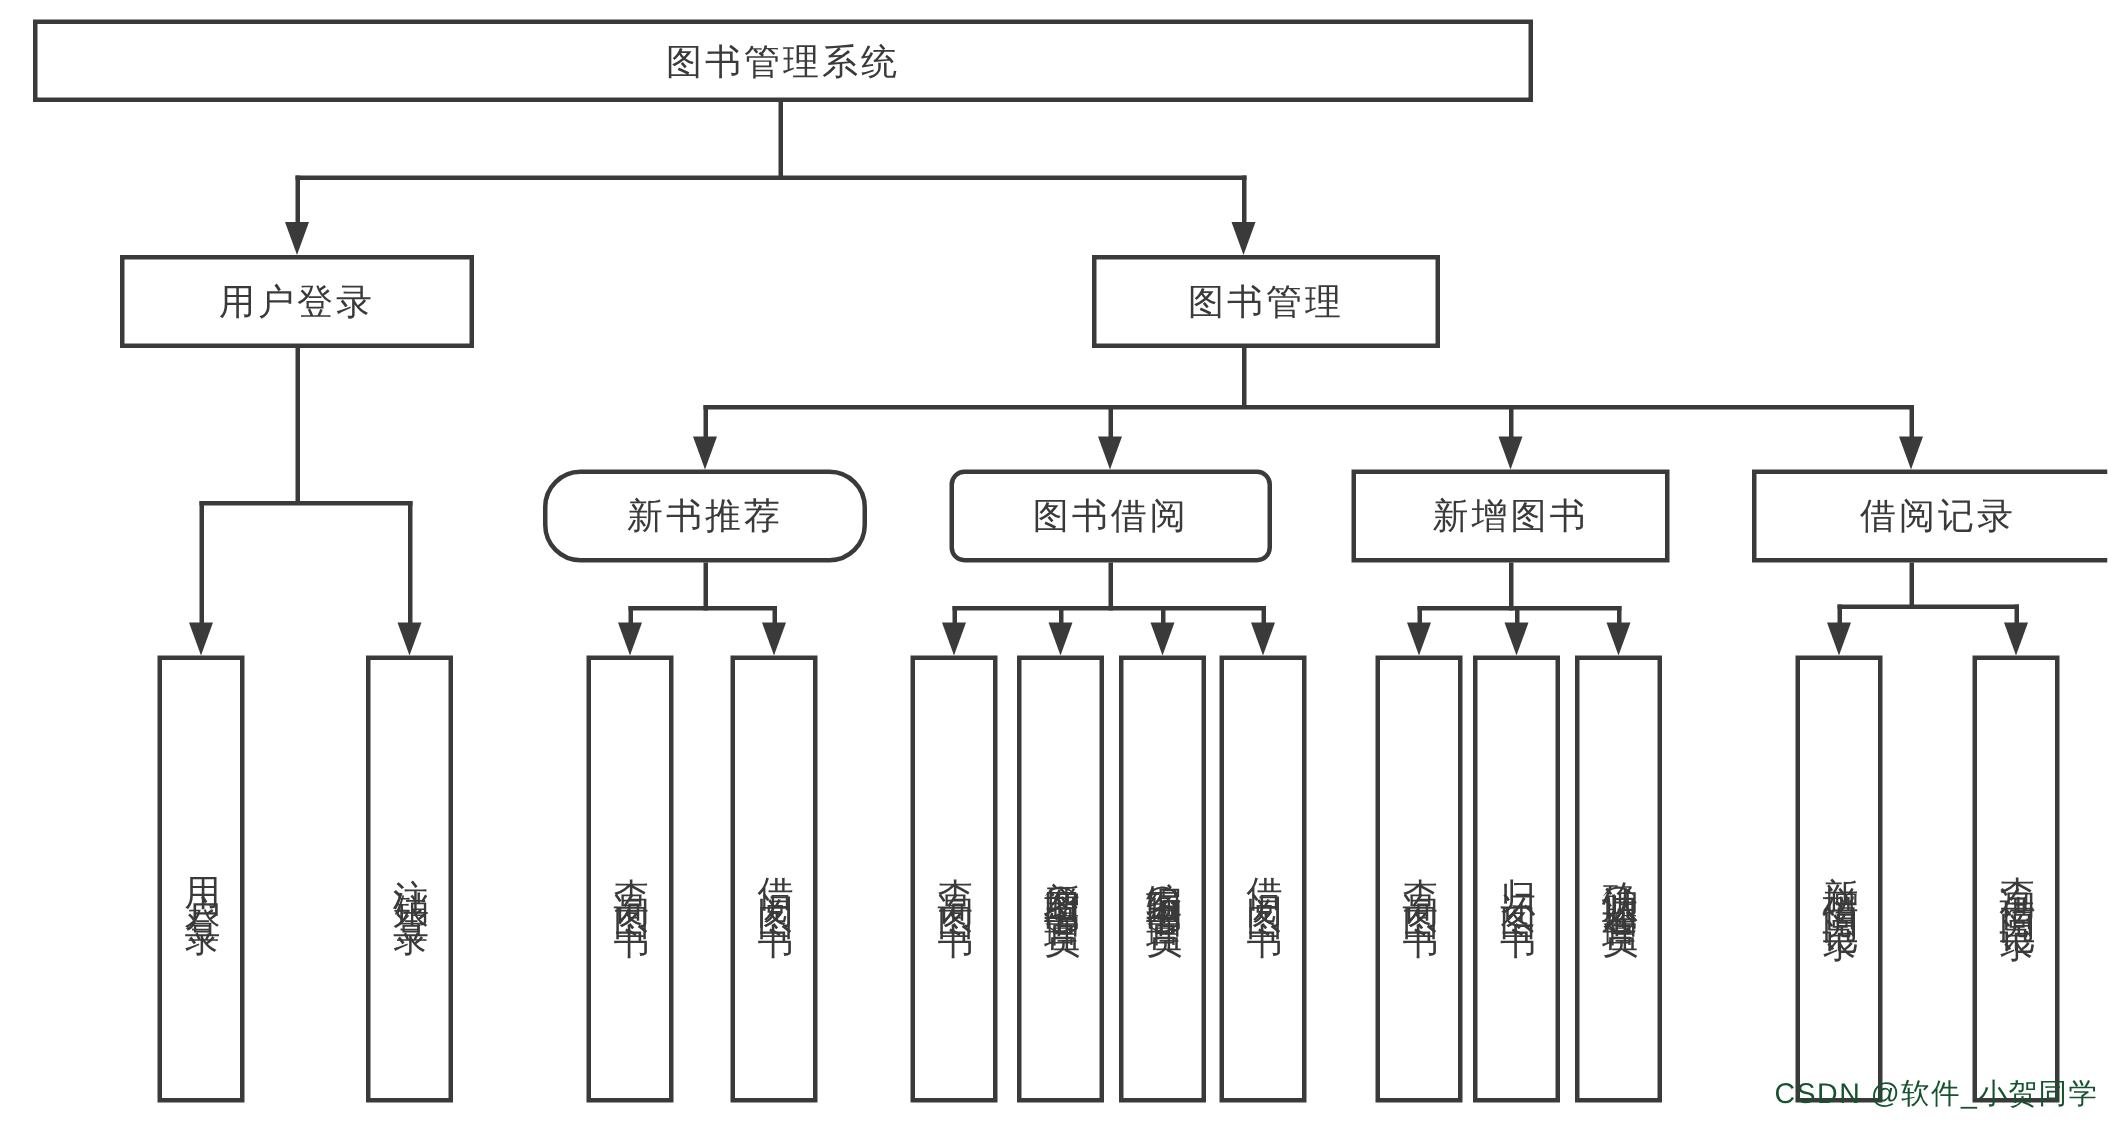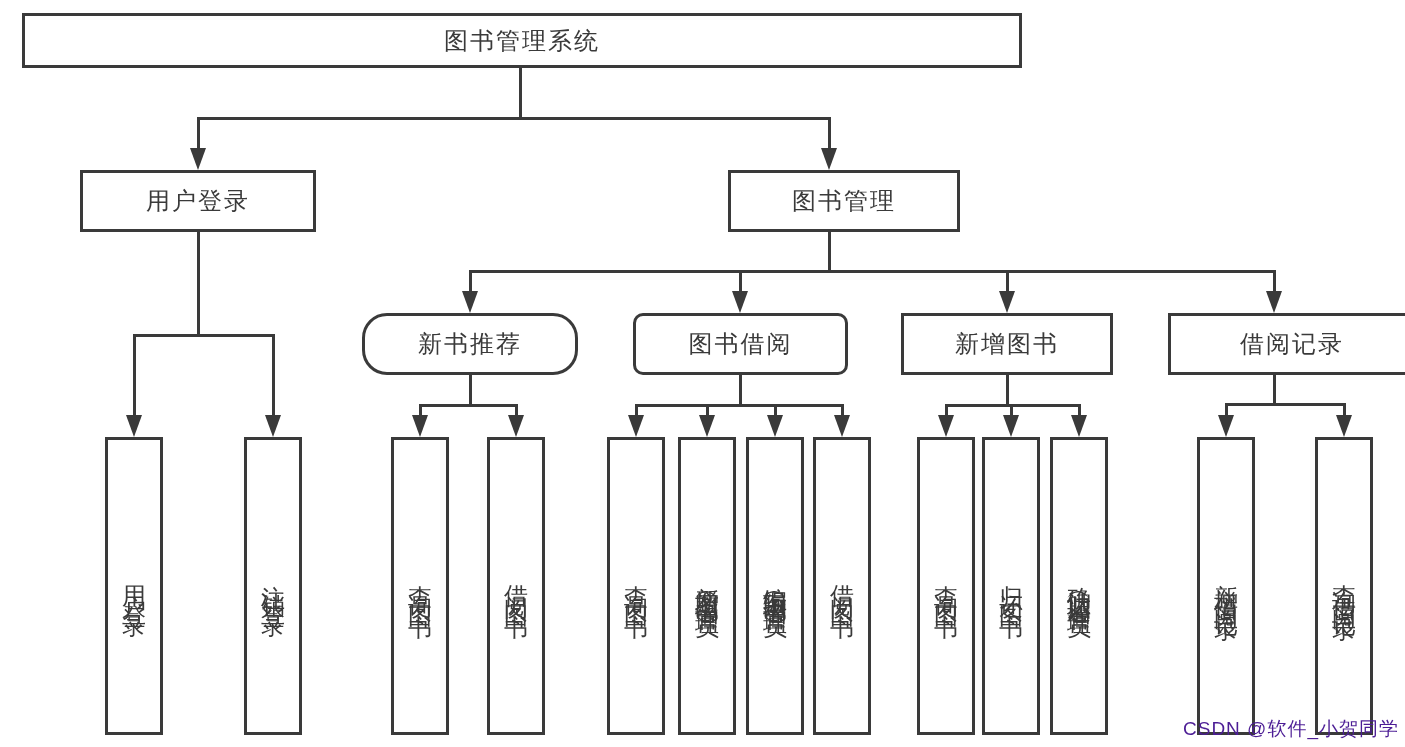--- a/index.html
+++ b/index.html
@@ -23,21 +23,21 @@
   .ls9{letter-spacing:4px;}
   .vl{position:absolute;width:3px;background:#3a3a3a;}
   .hl{position:absolute;height:3px;background:#3a3a3a;}
   .tri{
     position:absolute;width:0;height:0;
     border-left:8px solid transparent;border-right:8px solid transparent;
     border-top:22px solid #3a3a3a;
   }
   .watermark{
     position:absolute;left:1183px;top:716px;font-size:19px;
-    color:#4c1d95;letter-spacing:1px;white-space:nowrap;
+    color:#14532d;letter-spacing:1px;white-space:nowrap;
   }
 </style>
 </head>
 <body>
 
 <div class="canvas">
 
   <div class="node" style="left:22px;top:13px;width:1000px;height:55px;">图书管理系统</div>
 
   <div class="vl" style="left:519px;top:68px;height:52px;"></div>

